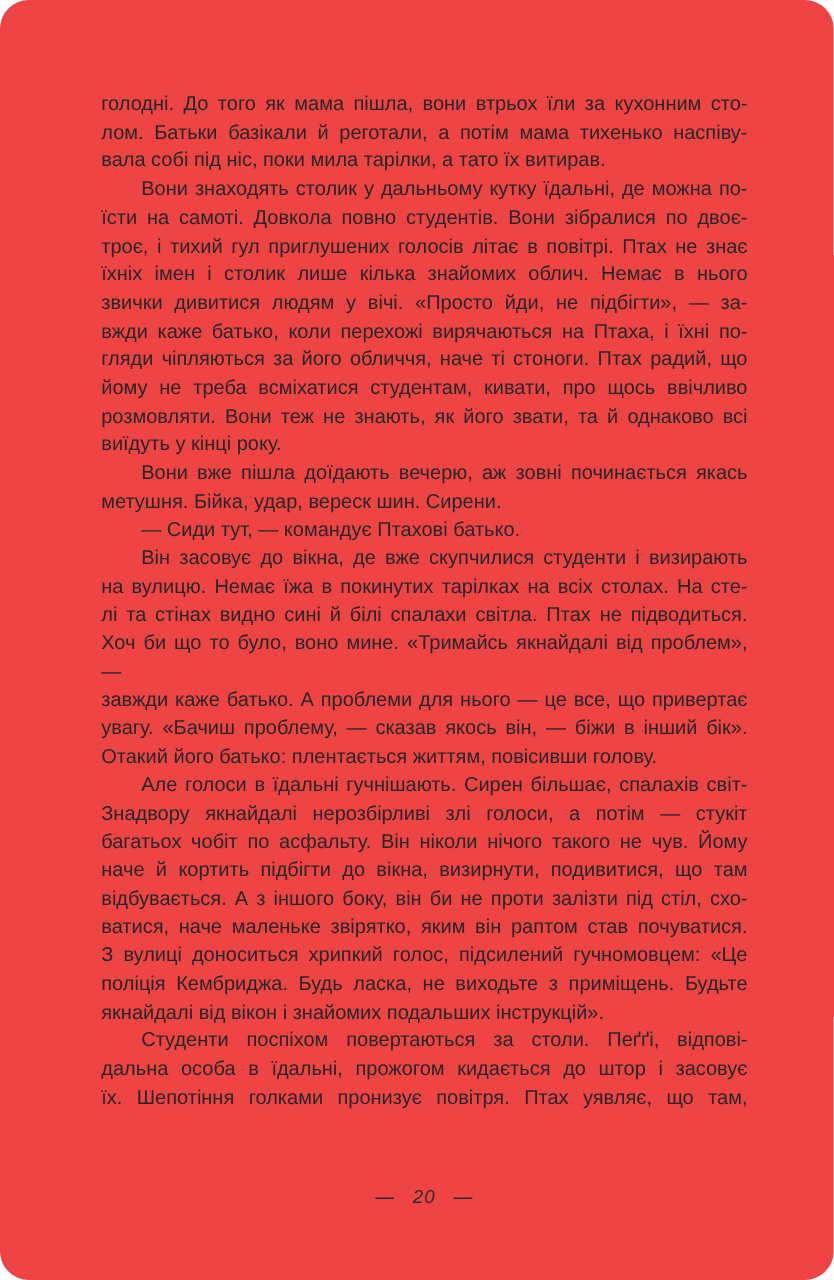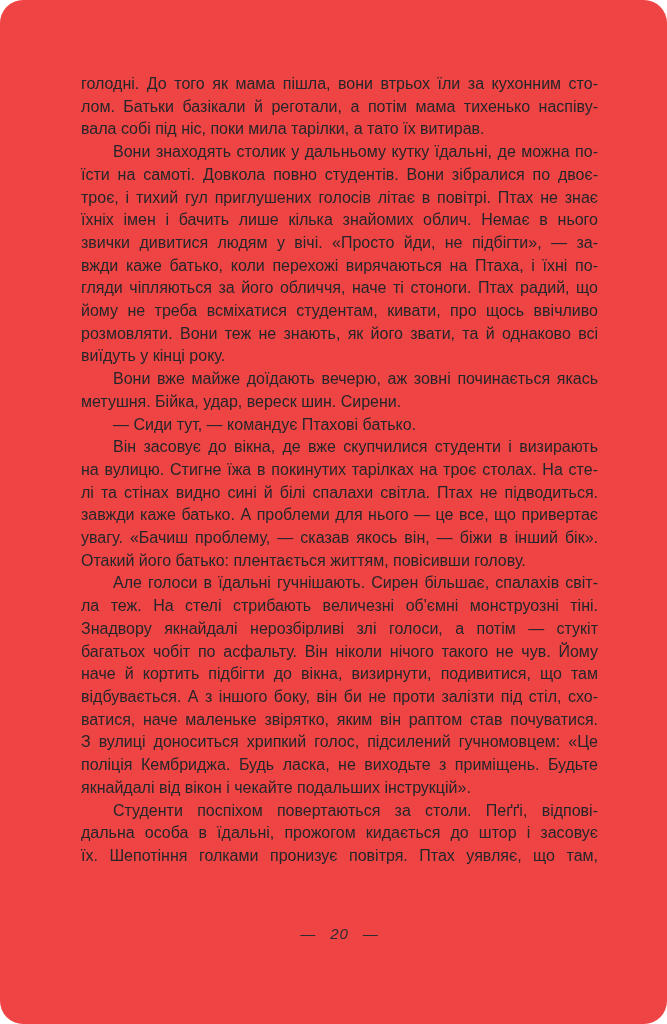--- a/index.html
+++ b/index.html
@@ -32,21 +32,21 @@
   }
   .line.noju {
     text-align-last: left;
   }
   .line.ind {
     text-indent: 32px;
   }
   .footer {
     position: absolute;
     left: 81px;
-    top: 925px;
+    top: 949px;
     width: 517px;
     text-align: center;
     font-size: 15px;
     font-style: italic;
     color: #2c2c30;
     letter-spacing: 1px;
   }
   .footer .num {
     margin: 0 14px;
   }
@@ -55,46 +55,46 @@
 <body>
 
 <div class="book-page">
   <div class="text-block" id="text-block">
       <div class="line">голодні. До того як мама пішла, вони втрьох їли за кухонним сто-</div>
       <div class="line">лом. Батьки базікали й реготали, а потім мама тихенько наспіву-</div>
       <div class="line noju">вала собі під ніс, поки мила тарілки, а тато їх витирав.</div>
       <div class="line ind">Вони знаходять столик у дальньому кутку їдальні, де можна по-</div>
       <div class="line">їсти на самоті. Довкола повно студентів. Вони зібралися по двоє-</div>
       <div class="line">троє, і тихий гул приглушених голосів літає в повітрі. Птах не знає</div>
-      <div class="line">їхніх імен і бачить лише кілька знайомих облич. Немає в нього</div>
+      <div class="line">їхніх імен і столик лише кілька знайомих облич. Немає в нього</div>
       <div class="line">звички дивитися людям у вічі. «Просто йди, не підбігти», — за-</div>
       <div class="line">вжди каже батько, коли перехожі вирячаються на Птаха, і їхні по-</div>
       <div class="line">гляди чіпляються за його обличчя, наче ті стоноги. Птах радий, що</div>
       <div class="line">йому не треба всміхатися студентам, кивати, про щось ввічливо</div>
       <div class="line">розмовляти. Вони теж не знають, як його звати, та й однаково всі</div>
       <div class="line noju">виїдуть у кінці року.</div>
-      <div class="line ind">Вони вже майже доїдають вечерю, аж зовні починається якась</div>
+      <div class="line ind">Вони вже пішла доїдають вечерю, аж зовні починається якась</div>
       <div class="line noju">метушня. Бійка, удар, вереск шин. Сирени.</div>
       <div class="line ind noju">— Сиди тут, — командує Птахові батько.</div>
       <div class="line ind">Він засовує до вікна, де вже скупчилися студенти і визирають</div>
-      <div class="line">на вулицю. Стигне їжа в покинутих тарілках на троє столах. На сте-</div>
+      <div class="line">на вулицю. Немає їжа в покинутих тарілках на всіх столах. На сте-</div>
       <div class="line">лі та стінах видно сині й білі спалахи світла. Птах не підводиться.</div>
+      <div class="line">Хоч би що то було, воно мине. «Тримайсь якнайдалі від проблем», —</div>
       <div class="line">завжди каже батько. А проблеми для нього — це все, що привертає</div>
       <div class="line">увагу. «Бачиш проблему, — сказав якось він, — біжи в інший бік».</div>
       <div class="line noju">Отакий його батько: плентається життям, повісивши голову.</div>
       <div class="line ind">Але голоси в їдальні гучнішають. Сирен більшає, спалахів світ-</div>
-      <div class="line">ла теж. На стелі стрибають величезні об'ємні монструозні тіні.</div>
       <div class="line">Знадвору якнайдалі нерозбірливі злі голоси, а потім — стукіт</div>
       <div class="line">багатьох чобіт по асфальту. Він ніколи нічого такого не чув. Йому</div>
       <div class="line">наче й кортить підбігти до вікна, визирнути, подивитися, що там</div>
       <div class="line">відбувається. А з іншого боку, він би не проти залізти під стіл, схо-</div>
       <div class="line">ватися, наче маленьке звірятко, яким він раптом став почуватися.</div>
       <div class="line">З вулиці доноситься хрипкий голос, підсилений гучномовцем: «Це</div>
       <div class="line">поліція Кембриджа. Будь ласка, не виходьте з приміщень. Будьте</div>
-      <div class="line noju">якнайдалі від вікон і чекайте подальших інструкцій».</div>
+      <div class="line noju">якнайдалі від вікон і знайомих подальших інструкцій».</div>
       <div class="line ind">Студенти поспіхом повертаються за столи. Пеґґі, відпові-</div>
       <div class="line">дальна особа в їдальні, прожогом кидається до штор і засовує</div>
       <div class="line">їх. Шепотіння голками пронизує повітря. Птах уявляє, що там,</div>
     </div>
   <div class="footer">
     <span class="dash">—</span><span class="num">20</span><span class="dash">—</span>
   </div>
 </div>
 
 </body></html>

